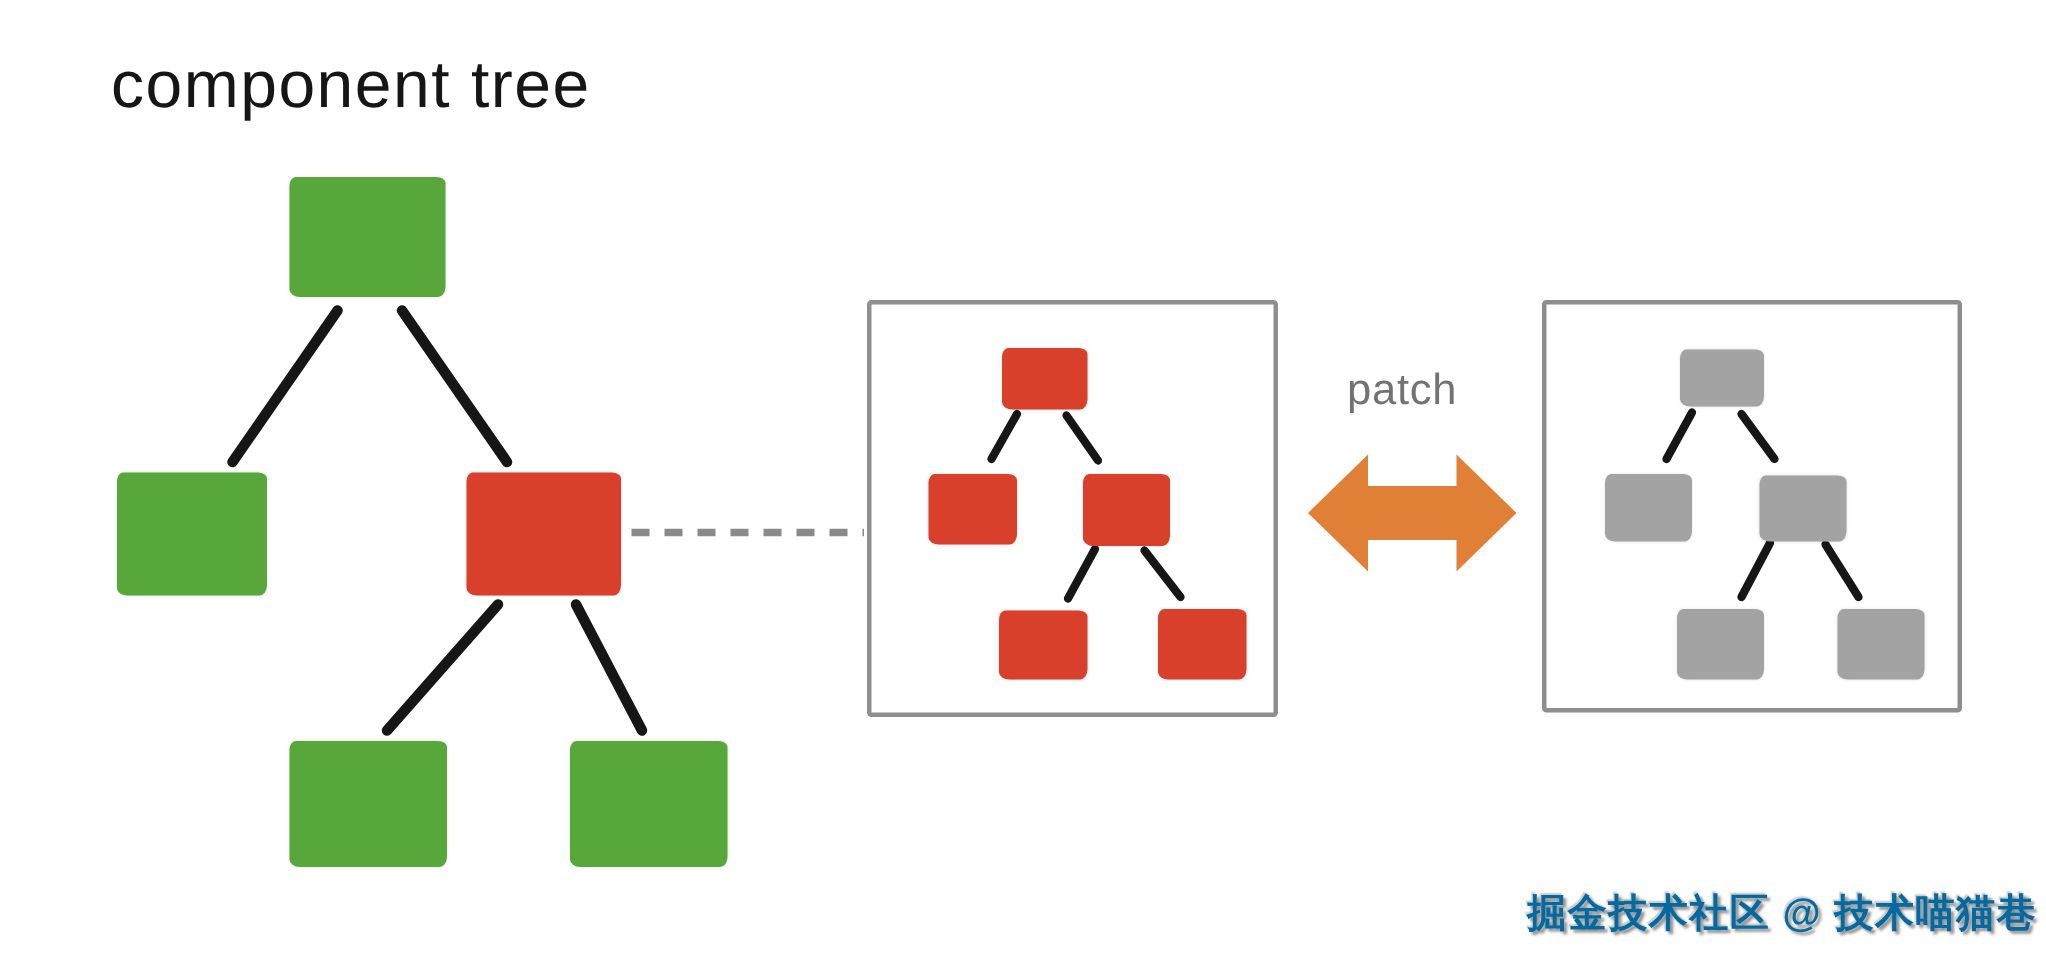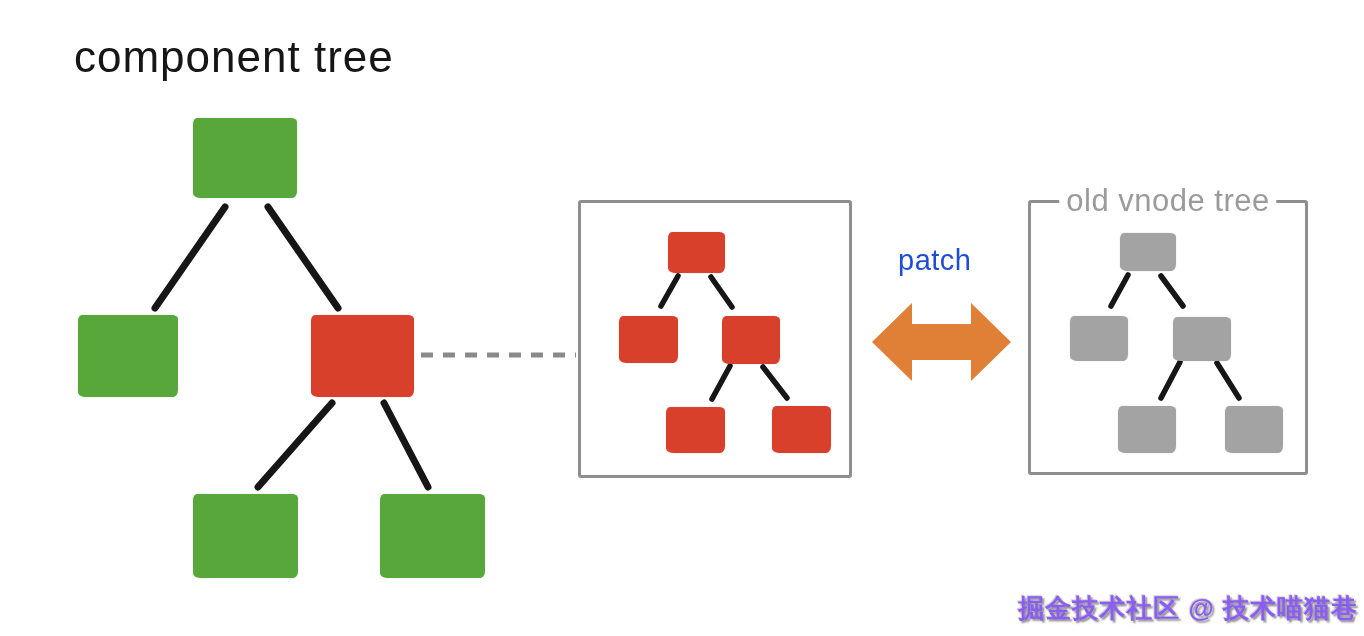--- a/index.html
+++ b/index.html
@@ -49,21 +49,21 @@
     letter-spacing: 0.5px;
     white-space: nowrap;
     line-height: 36px;
   }
   .patch-label {
     position: absolute;
     left: 898px;
     top: 244px;
     font-size: 29px;
     font-weight: 500;
-    color: #1d4ed8;
+    color: #737373;
     letter-spacing: 0.5px;
   }
   .edges-layer {
     position: absolute;
     left: 0; top: 0;
     width: 1364px;
     height: 636px;
     pointer-events: none;
   }
   .tree-edge {
@@ -77,21 +77,21 @@
     stroke-width: 5;
     stroke-dasharray: 12 10;
     stroke-linecap: butt;
   }
   .watermark {
     position: absolute;
     right: 6px;
     bottom: 10px;
     font-size: 26px;
     font-weight: bold;
-    color: #8b5cf6;
+    color: #0369a1;
     text-shadow: 2px 2px 2px #8f8f8f, -1px -1px 1px #cccccc;
     letter-spacing: 1px;
     white-space: nowrap;
   }
 </style>
 </head>
 <body>
 
 <div class="canvas">
 
@@ -129,21 +129,20 @@
     <div class="node" style="left: 87px; top: 29px; width: 57px; height: 41px; background-color: rgb(217, 64, 44);"></div>
     <div class="node" style="left: 38px; top: 113px; width: 59px; height: 47px; background-color: rgb(217, 64, 44);"></div>
     <div class="node" style="left: 141px; top: 113px; width: 58px; height: 48px; background-color: rgb(217, 64, 44);"></div>
     <div class="node" style="left: 85px; top: 204px; width: 59px; height: 46px; background-color: rgb(217, 64, 44);"></div>
     <div class="node" style="left: 191px; top: 203px; width: 59px; height: 47px; background-color: rgb(217, 64, 44);"></div>
   </div>
 
   <div class="patch-label">patch</div>
 
   <div class="panel" style="left:1028px; top:200px; width:280px; height:275px;">
-    <div class="panel-title" style="color: rgb(155, 155, 155);">old vnode tree</div>
     <div class="node" style="left: 89px; top: 30px; width: 56px; height: 38px; background-color: rgb(163, 163, 163);"></div>
     <div class="node" style="left: 39px; top: 113px; width: 58px; height: 45px; background-color: rgb(163, 163, 163);"></div>
     <div class="node" style="left: 142px; top: 114px; width: 58px; height: 44px; background-color: rgb(163, 163, 163);"></div>
     <div class="node" style="left: 87px; top: 203px; width: 58px; height: 47px; background-color: rgb(163, 163, 163);"></div>
     <div class="node" style="left: 194px; top: 203px; width: 58px; height: 47px; background-color: rgb(163, 163, 163);"></div>
   </div>
 
   <div class="watermark">掘金技术社区 @ 技术喵猫巷</div>
 
 </div>

